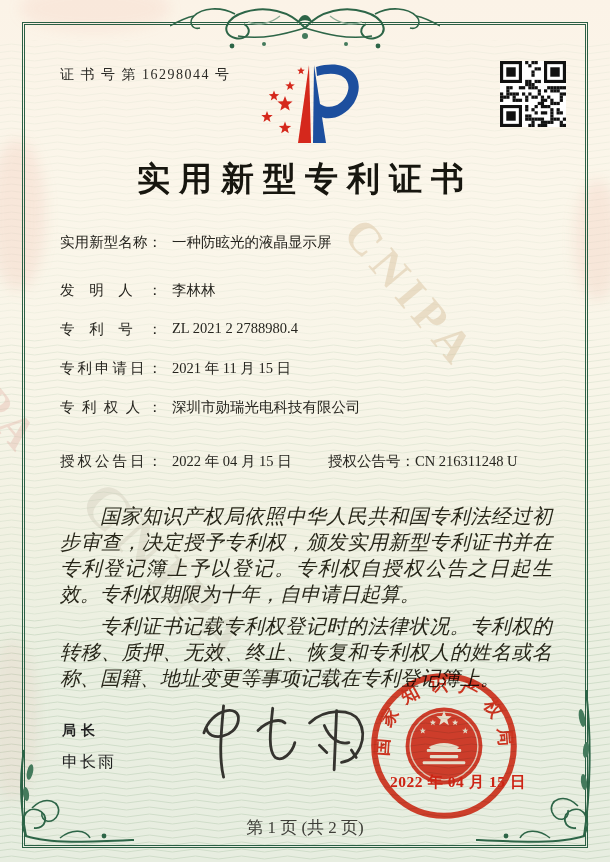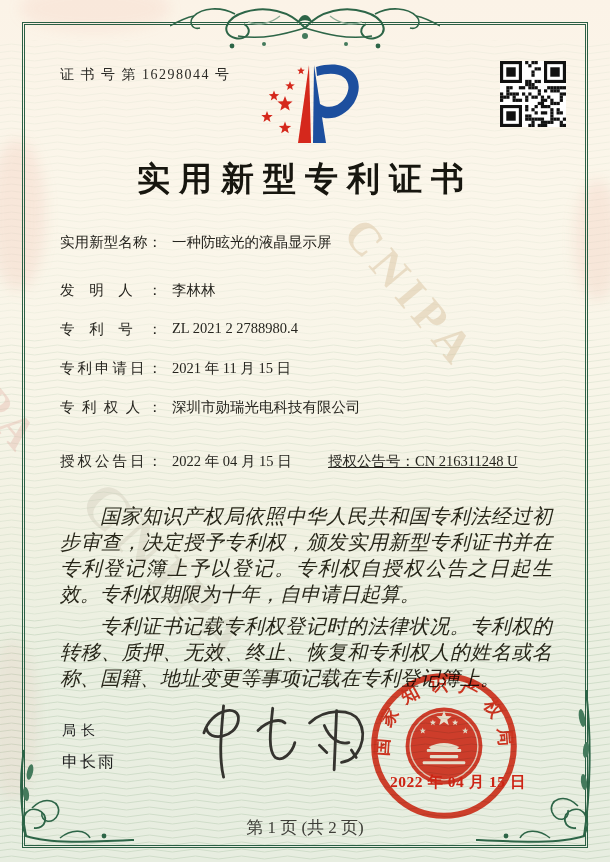--- a/index.html
+++ b/index.html
@@ -11,25 +11,25 @@
   .frame{left:22px;top:22px;width:560px;height:820px;border:3px double #2a5f44;}
   .blob{border-radius:50%;filter:blur(7px);}
   .cert-no{left:60px;top:66px;font-size:14px;letter-spacing:1.5px;color:#2b2a26;}
   .title{left:0;top:157px;width:610px;text-align:center;font-size:33px;font-weight:bold;
          letter-spacing:9px;color:#17160f;}
   .frow{left:60px;width:500px;font-size:14.5px;color:#26251f;white-space:nowrap;}
   .flabel{display:inline-block;width:102px;text-align:justify;text-align-last:justify;
           vertical-align:top;}
   .fvalue{display:inline-block;margin-left:10px;vertical-align:top;}
   .fvalue.wrap{white-space:normal;width:372px;line-height:22px;}
-  .grant2{position:absolute;left:268px;top:0;text-decoration:underline;}
+  .grant2{position:absolute;left:268px;top:0;}
   .paras{left:60px;top:503px;width:492px;font-size:20px;line-height:26px;
          text-align:justify;color:#272619;font-style:italic;}
   .paras p{margin:0 0 6px 0;text-indent:2em;}
-  .director-title{left:62px;top:722px;font-size:14px;letter-spacing:5px;color:#222;}
+  .director-title{left:62px;top:722px;font-size:14px;letter-spacing:5px;color:#222;font-weight:bold;}
   .director-name{left:62px;top:752px;font-size:16px;letter-spacing:2px;color:#222;}
   .seal-date{left:390px;top:772px;font-size:15.5px;font-weight:bold;color:#cd2414;
              letter-spacing:0.5px;z-index:6;}
   .footer{left:0;top:816px;width:610px;text-align:center;font-size:17px;color:#3e3e38;}
   .wm{font-weight:bold;letter-spacing:7px;transform-origin:0 0;white-space:nowrap;}
   .seal-wrap{mix-blend-mode:multiply;opacity:.96;z-index:5;}
 </style>
 </head>
 <body>
 

